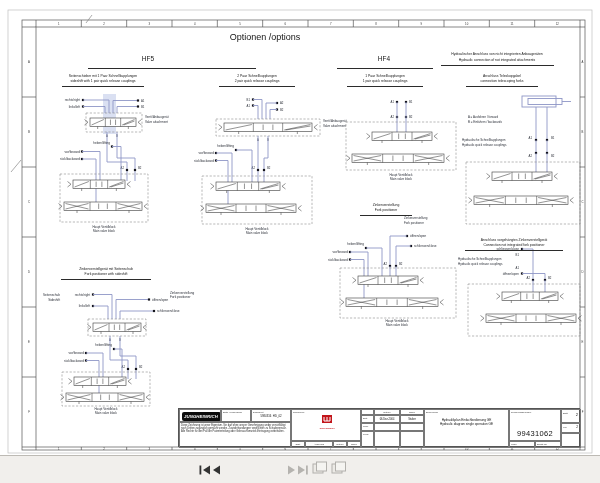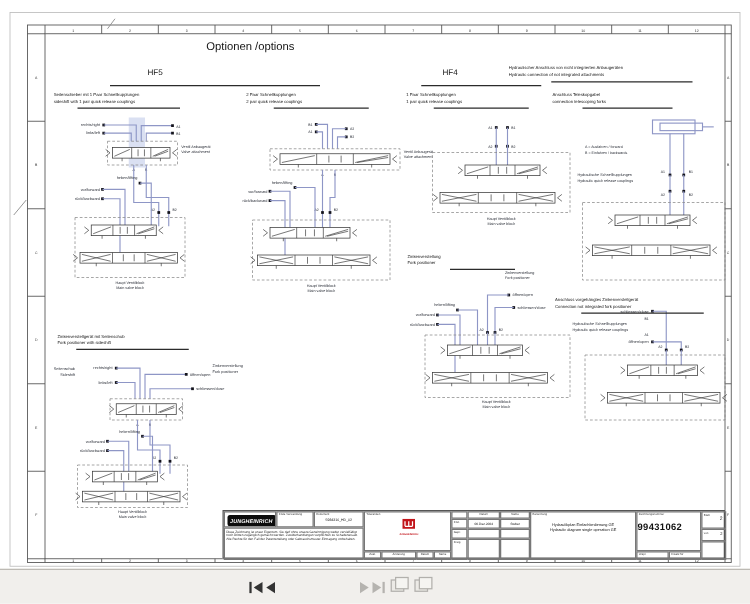--- a/index.html
+++ b/index.html
@@ -1,19 +1,19 @@
 <!DOCTYPE html>
 <html><head>
 <meta charset="utf-8">
 <style>
   html,body{margin:0;padding:0}
   body{width:600px;height:483px;position:relative;background:#ffffff;
        font-family:"Liberation Sans",sans-serif;overflow:hidden;color:#111}
   #schem{position:absolute;left:0;top:0;font-family:"Liberation Sans",sans-serif}
-  .hl{position:absolute;text-align:left;line-height:1;color:#151515;white-space:nowrap}
+  .hl{position:absolute;text-align:center;line-height:1;color:#151515;white-space:nowrap}
   .rule{position:absolute;height:1px;background:#2b2b2b}
   
   #tb{position:absolute;left:178px;top:408px;width:402px;height:39px;
       border:1px solid #555;box-sizing:border-box;background:#fff}
   .tbc{position:absolute;border:0.6px solid #777;box-sizing:border-box;overflow:hidden;line-height:1.1}
   .tbl{font-size:2.3px;color:#333;padding:0.5px 1px;line-height:1.1}
   #jhlogo{position:absolute;left:1.5px;top:1.5px;width:39px;height:9.5px;background:#0c0c0c;
       border-radius:2px;color:#fff;font-style:italic;font-weight:bold;font-size:4.3px;
       text-align:center;line-height:9.5px;letter-spacing:0.1px}
   .redtxt{color:#c2151b}
@@ -600,21 +600,21 @@
   <div class="tbc" style="left:221px;top:22px;width:24px;height:17px"></div>
 
   <div class="tbc" style="left:245px;top:0;width:85px;height:39px">
     <div class="tbl">Benennung</div>
     <div style="font-size:3.1px;text-align:center;margin-top:5px">Hydraulikplan Einfachbedienung GE</div>
     <div style="font-size:3.1px;text-align:center;margin-top:1.5px">Hydraulic diagram single operation GE</div>
   </div>
 
   <div class="tbc" style="left:330px;top:0;width:52px;height:32px">
     <div class="tbl">Zeichnungsnummer</div>
-    <div style="font-size:7.5px;font-weight:bold;text-align:left;margin-top:4px;letter-spacing:0.3px">99431062</div>
+    <div style="font-size:7.5px;font-weight:normal;text-align:center;margin-top:16px;letter-spacing:0.3px">99431062</div>
   </div>
   <div class="tbc tbl" style="left:330px;top:32px;width:26px;height:7px">Urspr.</div>
   <div class="tbc tbl" style="left:356px;top:32px;width:26px;height:7px">Ersatz für</div>
 
   <div class="tbc" style="left:382px;top:0;width:20px;height:14px">
     <span class="tbl" style="position:absolute;left:0;top:1px">Blatt</span>
     <span style="position:absolute;right:2px;top:3px;font-size:4px">2</span>
   </div>
   <div class="tbc" style="left:382px;top:14px;width:20px;height:10px">
     <span class="tbl" style="position:absolute;left:0;top:1px">von</span>

